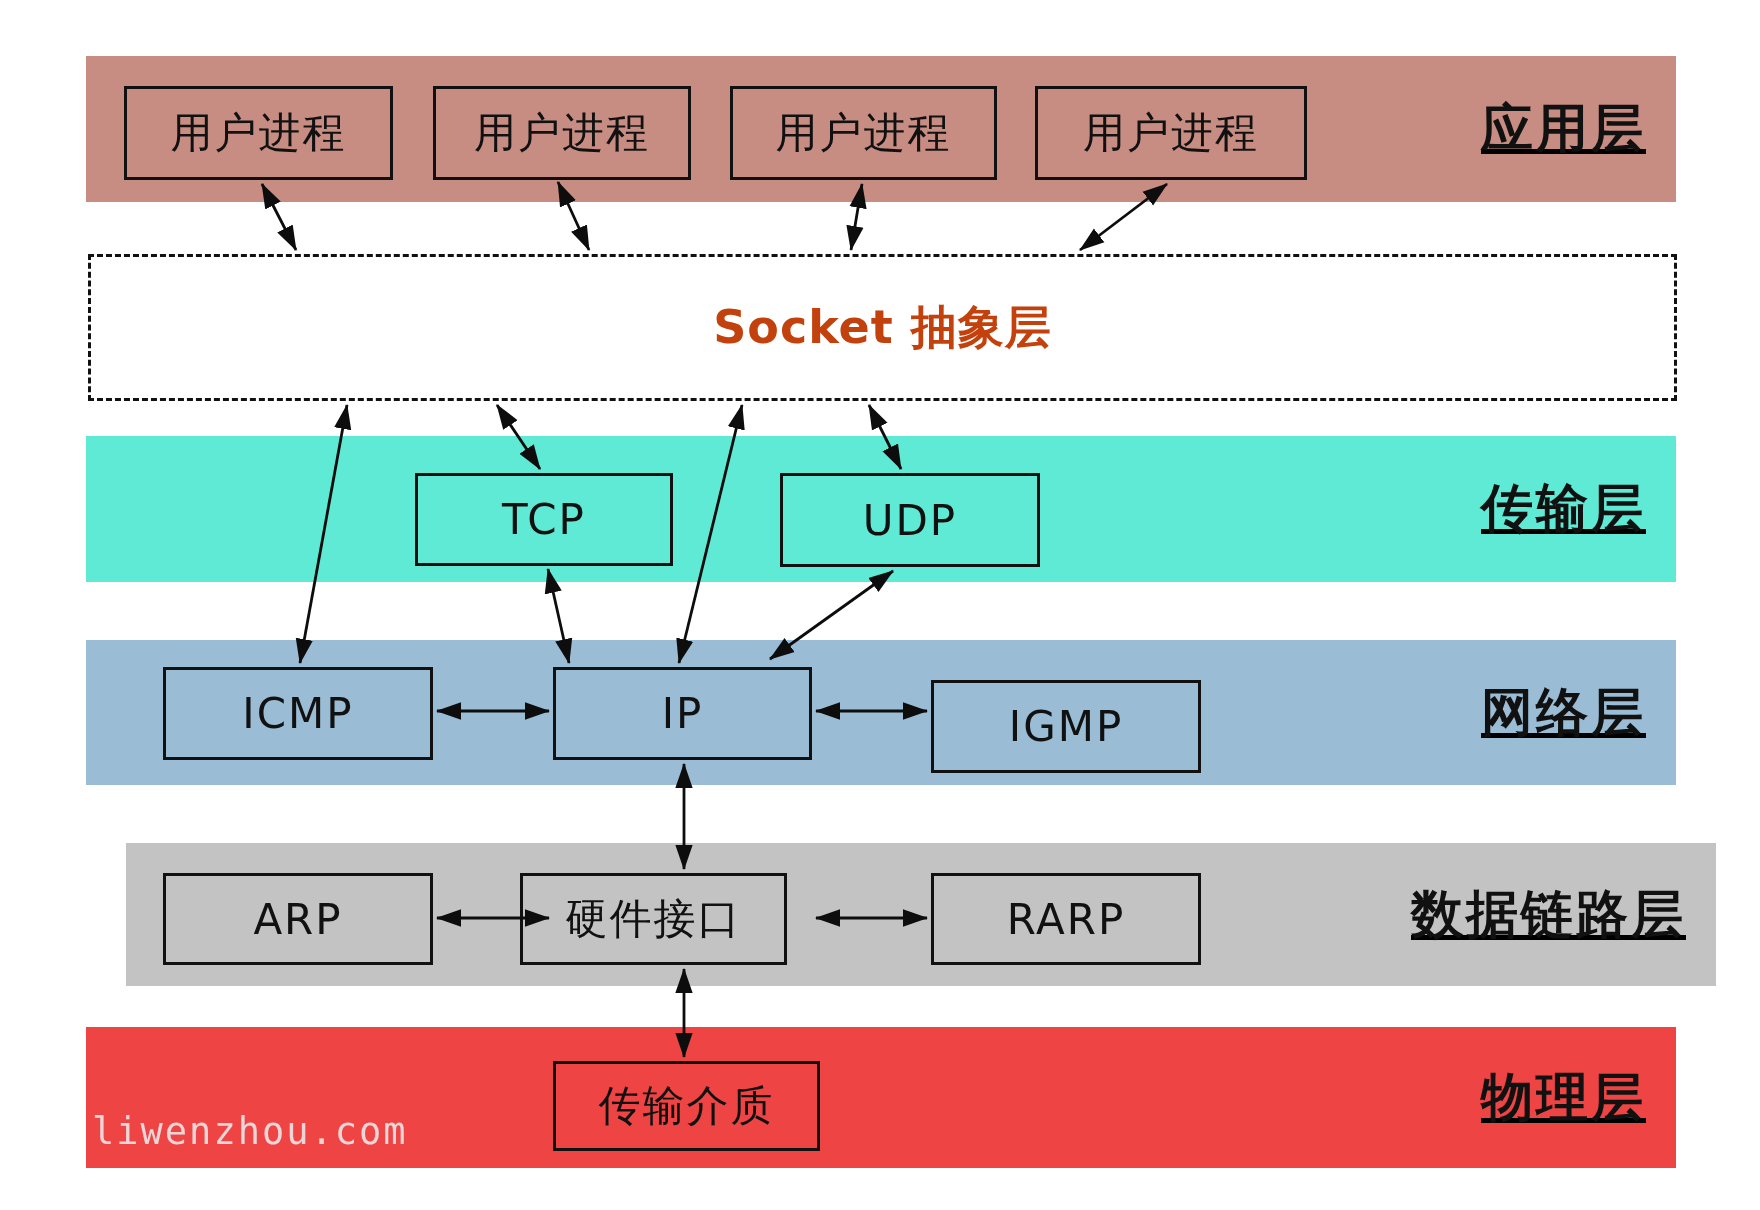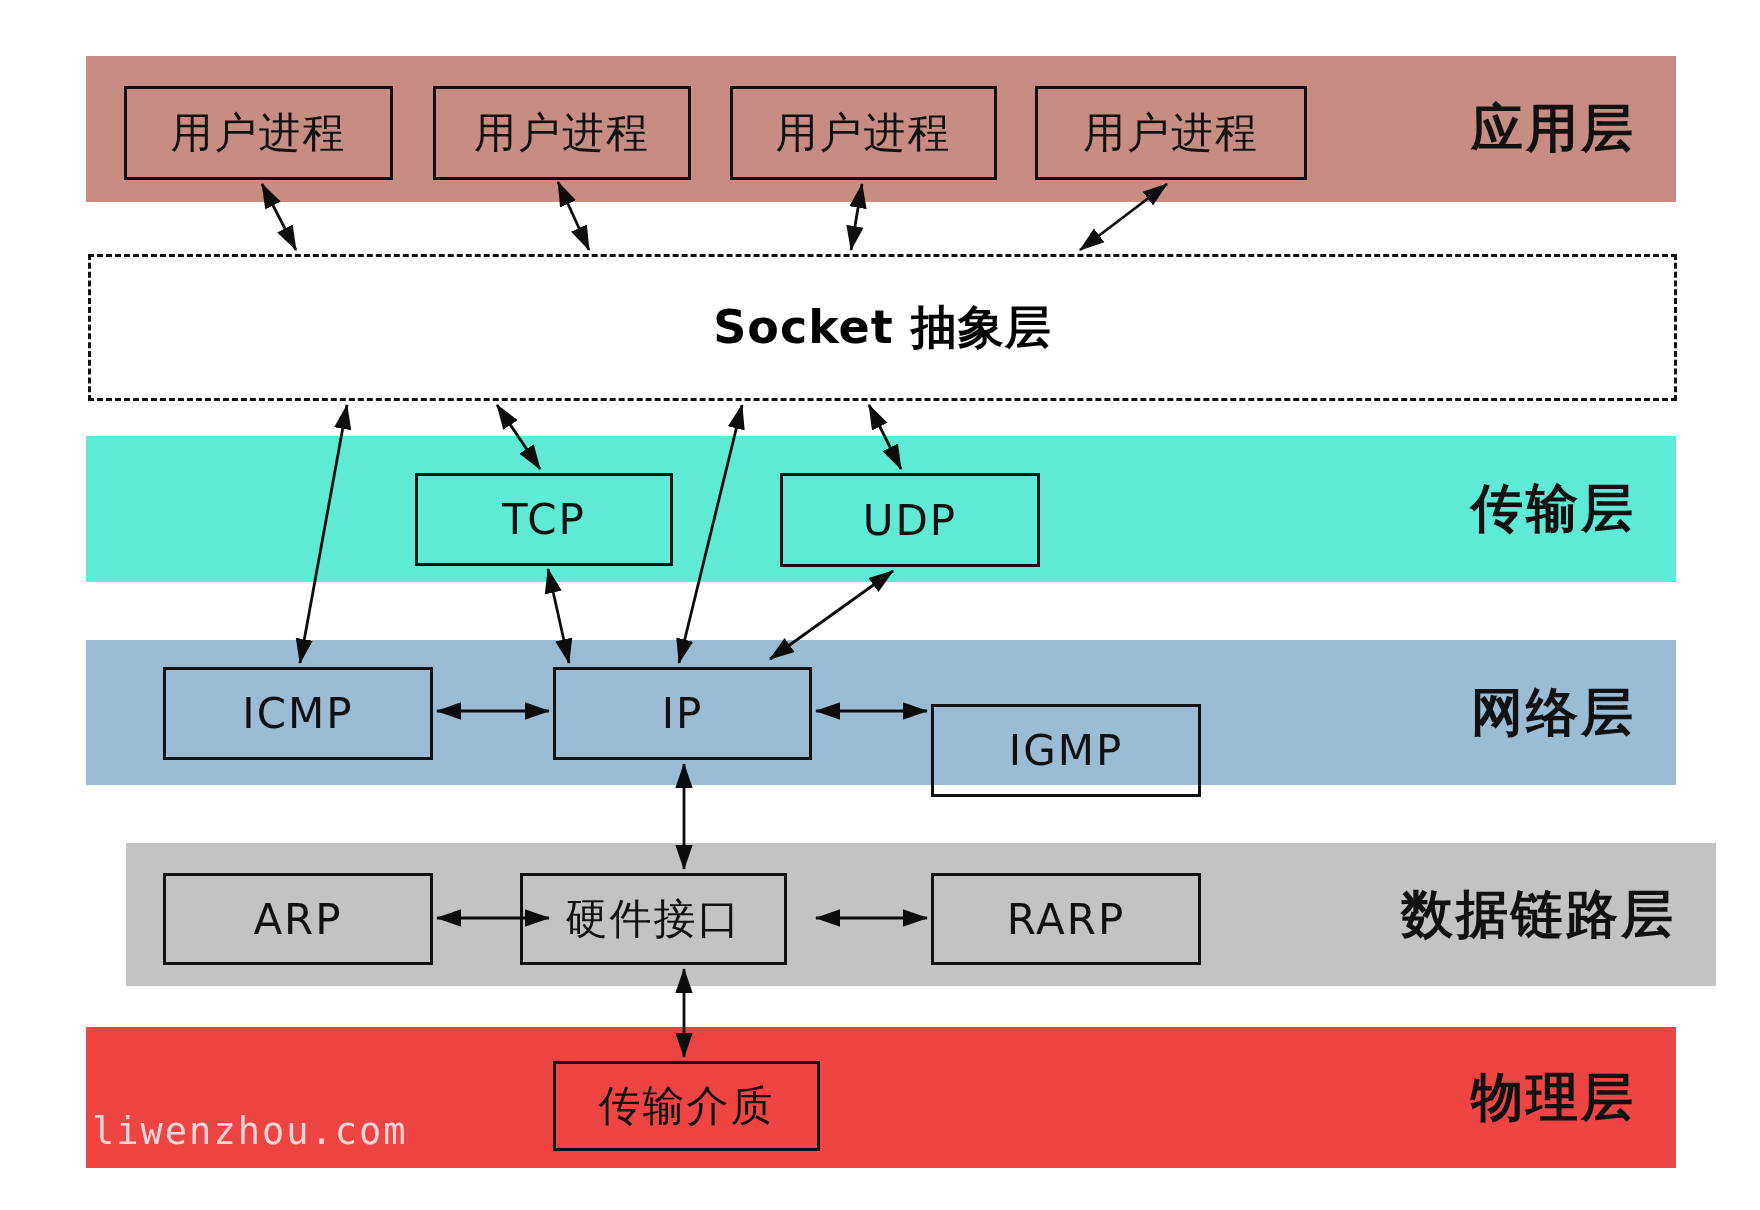--- a/index.html
+++ b/index.html
@@ -3,36 +3,36 @@
 <meta charset="utf-8">
 <style>
   html,body{margin:0;padding:0;background:#ffffff;}
   .canvas{
     position:relative;width:1760px;height:1210px;background:#ffffff;
     font-family:"DejaVu Sans","Liberation Sans",sans-serif;overflow:hidden;
   }
   .band{
     position:absolute;left:86px;width:1590px;
     display:flex;align-items:center;justify-content:flex-end;
-    padding-right:40px;box-sizing:border-box;
+    padding-right:30px;box-sizing:border-box;text-decoration:underline;
   }
   .band-application{top:56px;height:146px;}
   .band-transport{top:436px;height:146px;}
   .band-network{top:640px;height:145px;}
   .band-datalink{top:843px;height:143px;}
   .band-physical{top:1027px;height:141px;}
   .layer-label{
     font-size:52px;font-weight:700;color:#111;letter-spacing:3px;white-space:nowrap;
   }
   .socket-box{
     position:absolute;left:88px;top:254px;width:1589px;height:147px;
     border:3px dashed #111;background:#ffffff;box-sizing:border-box;
     display:flex;align-items:center;justify-content:center;
   }
-  .socket-label{font-size:46px;font-weight:700;color:#000000;letter-spacing:1px;}
+  .socket-label{font-size:46px;font-weight:700;color:#c2410c;letter-spacing:1px;}
   .node{
     position:absolute;border:3px solid #111;box-sizing:border-box;
     display:flex;align-items:center;justify-content:center;
     font-size:42px;font-weight:500;color:#111;background:transparent;
     letter-spacing:2px;white-space:nowrap;
   }
   svg.edges{position:absolute;left:0;top:0;width:1760px;height:1210px;pointer-events:none;}
   .edge{stroke-width:2.8px;fill:none;}
   .watermark{
     position:absolute;left:92px;top:1110px;
@@ -72,21 +72,21 @@
   <div class="node" style="left:124px;top:86px;width:269px;height:94px">用户进程</div>
   <div class="node" style="left:433px;top:86px;width:258px;height:94px">用户进程</div>
   <div class="node" style="left:730px;top:86px;width:267px;height:94px">用户进程</div>
   <div class="node" style="left:1035px;top:86px;width:272px;height:94px">用户进程</div>
 
   <div class="node" style="left:415px;top:473px;width:258px;height:93px">TCP</div>
   <div class="node" style="left:780px;top:473px;width:260px;height:94px">UDP</div>
 
   <div class="node" style="left:163px;top:667px;width:270px;height:93px">ICMP</div>
   <div class="node" style="left:553px;top:667px;width:259px;height:93px">IP</div>
-  <div class="node" style="left:931px;top:704px;width:270px;height:93px">IGMP</div>
+  <div class="node" style="left:931px;top:680px;width:270px;height:93px">IGMP</div>
 
   <div class="node" style="left:163px;top:873px;width:270px;height:92px">ARP</div>
   <div class="node" style="left:520px;top:873px;width:267px;height:92px">硬件接口</div>
   <div class="node" style="left:931px;top:873px;width:270px;height:92px">RARP</div>
 
   <div class="node" style="left:553px;top:1061px;width:267px;height:90px">传输介质</div>
 
   <svg class="edges" viewBox="0 0 1760 1210">
     <defs>
       <marker id="ah" viewBox="0 0 9 7" refX="8.6" refY="3.5" markerWidth="9" markerHeight="7" orient="auto-start-reverse" markerUnits="strokeWidth">

